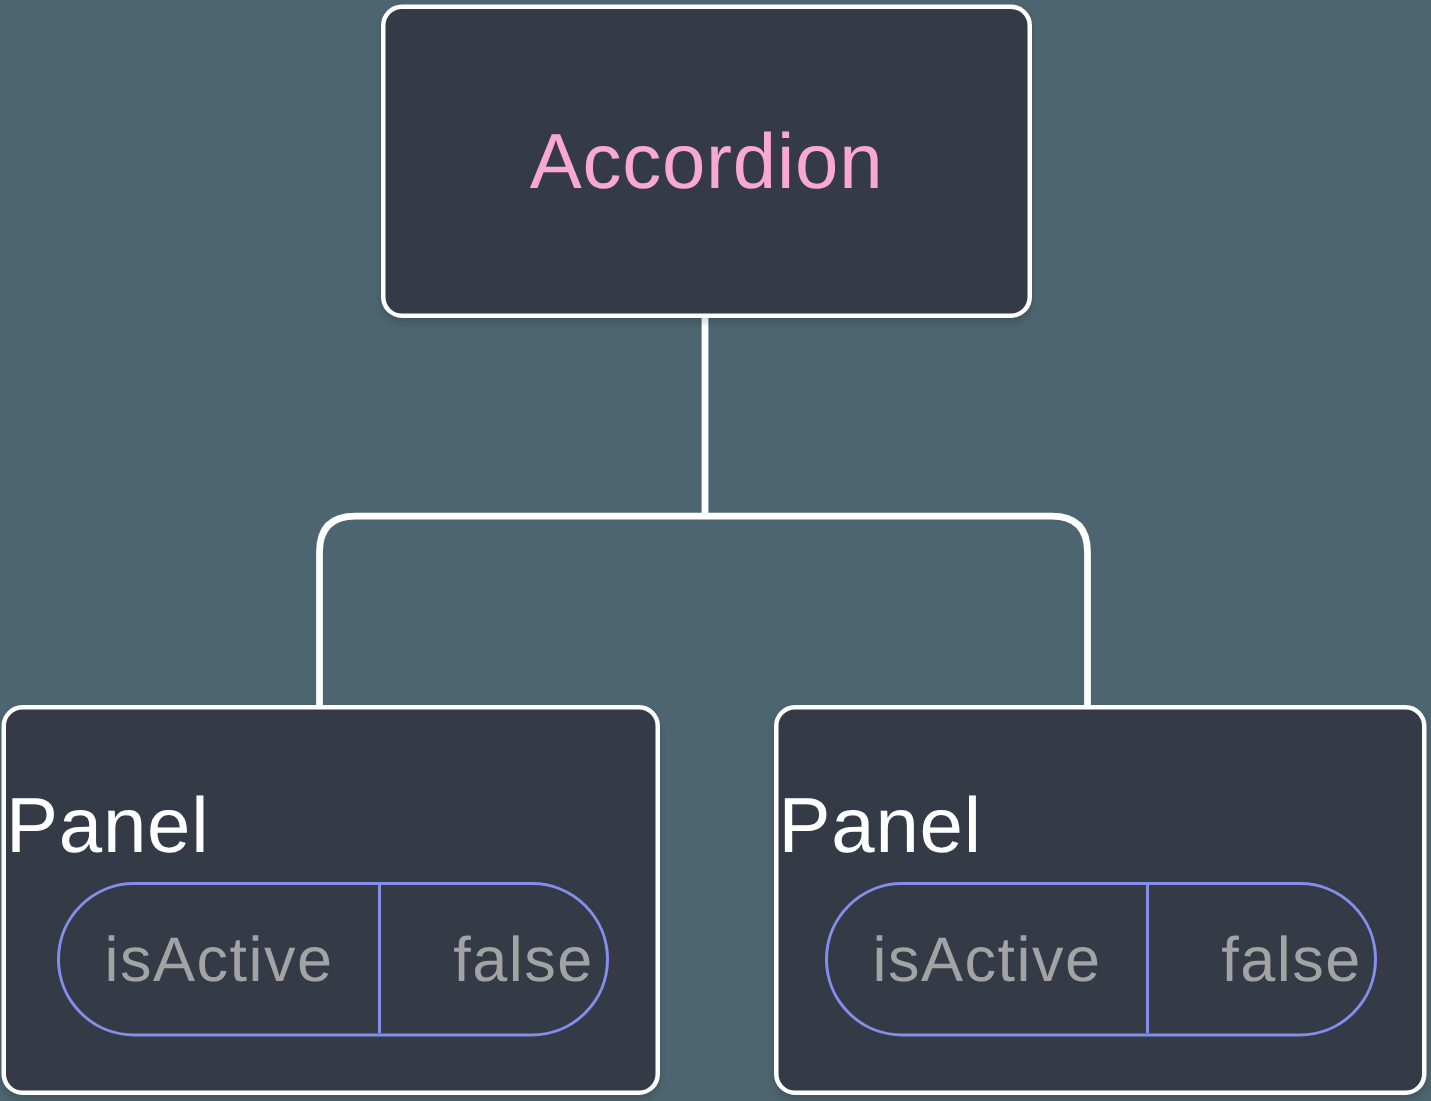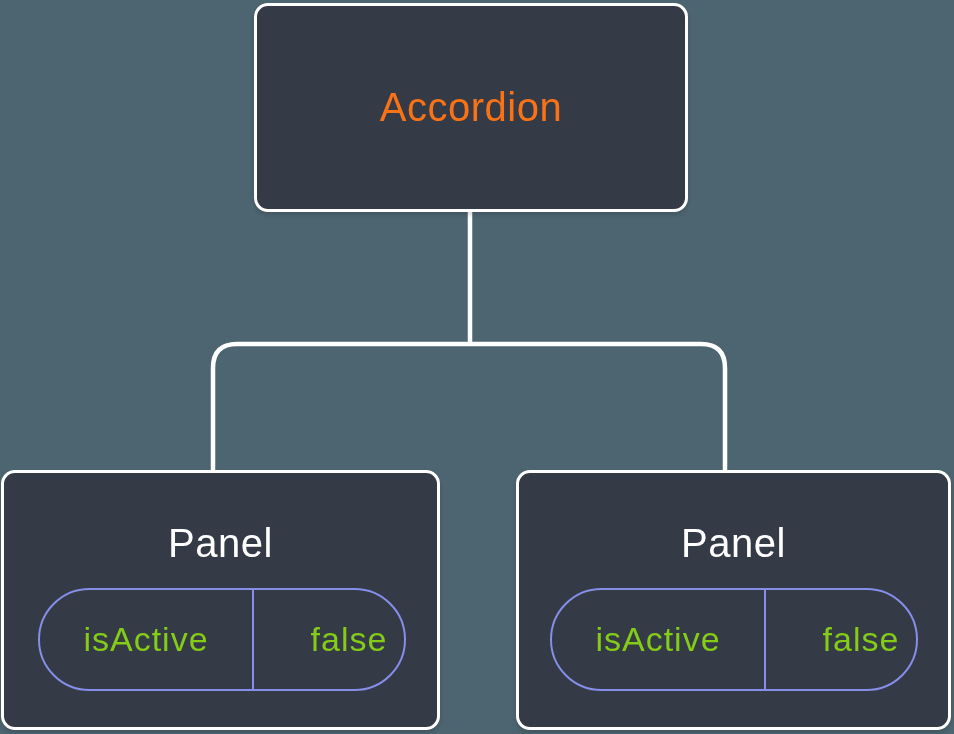--- a/index.html
+++ b/index.html
@@ -40,22 +40,22 @@
     left: 254px;
     top: 3px;
     width: 434px;
     height: 209px;
     display: flex;
     align-items: center;
     justify-content: center;
   }
 
   .node-label {
-    color: #f97316;
-    font-size: 40px;
+    color: #f9a8d4;
+    font-size: 52px;
     font-weight: 500;
     letter-spacing: 0.5px;
     white-space: nowrap;
   }
 
   .node-panel-left {
     left: 1px;
     top: 470px;
     width: 439px;
     height: 260px;
@@ -66,23 +66,22 @@
     top: 470px;
     width: 435px;
     height: 260px;
   }
 
   .panel-title {
     position: absolute;
     left: 0;
     right: 0;
     top: 48px;
-    text-align: center;
     color: #ffffff;
-    font-size: 40px;
+    font-size: 52px;
     font-weight: 500;
     letter-spacing: 0.5px;
   }
 
   .state-pill {
     position: absolute;
     top: 115px;
     height: 103px;
     box-sizing: border-box;
     border: 2.5px solid #858ee8;
@@ -113,22 +112,22 @@
 
   .state-value {
     flex: 1;
     display: flex;
     align-items: center;
     justify-content: center;
     margin-left: 40px;
   }
 
   .state-text {
-    color: #84cc16;
-    font-size: 34px;
+    color: #a3a3a3;
+    font-size: 42px;
     letter-spacing: 1px;
     white-space: nowrap;
   }
 </style>
 </head>
 <body>
 
 <svg class="connectors" viewBox="0 0 954 734" xmlns="http://www.w3.org/2000/svg" aria-hidden="true">
 
   <line x1="470" y1="210" x2="470" y2="346" stroke="#ffffff" stroke-width="4.5"></line>

